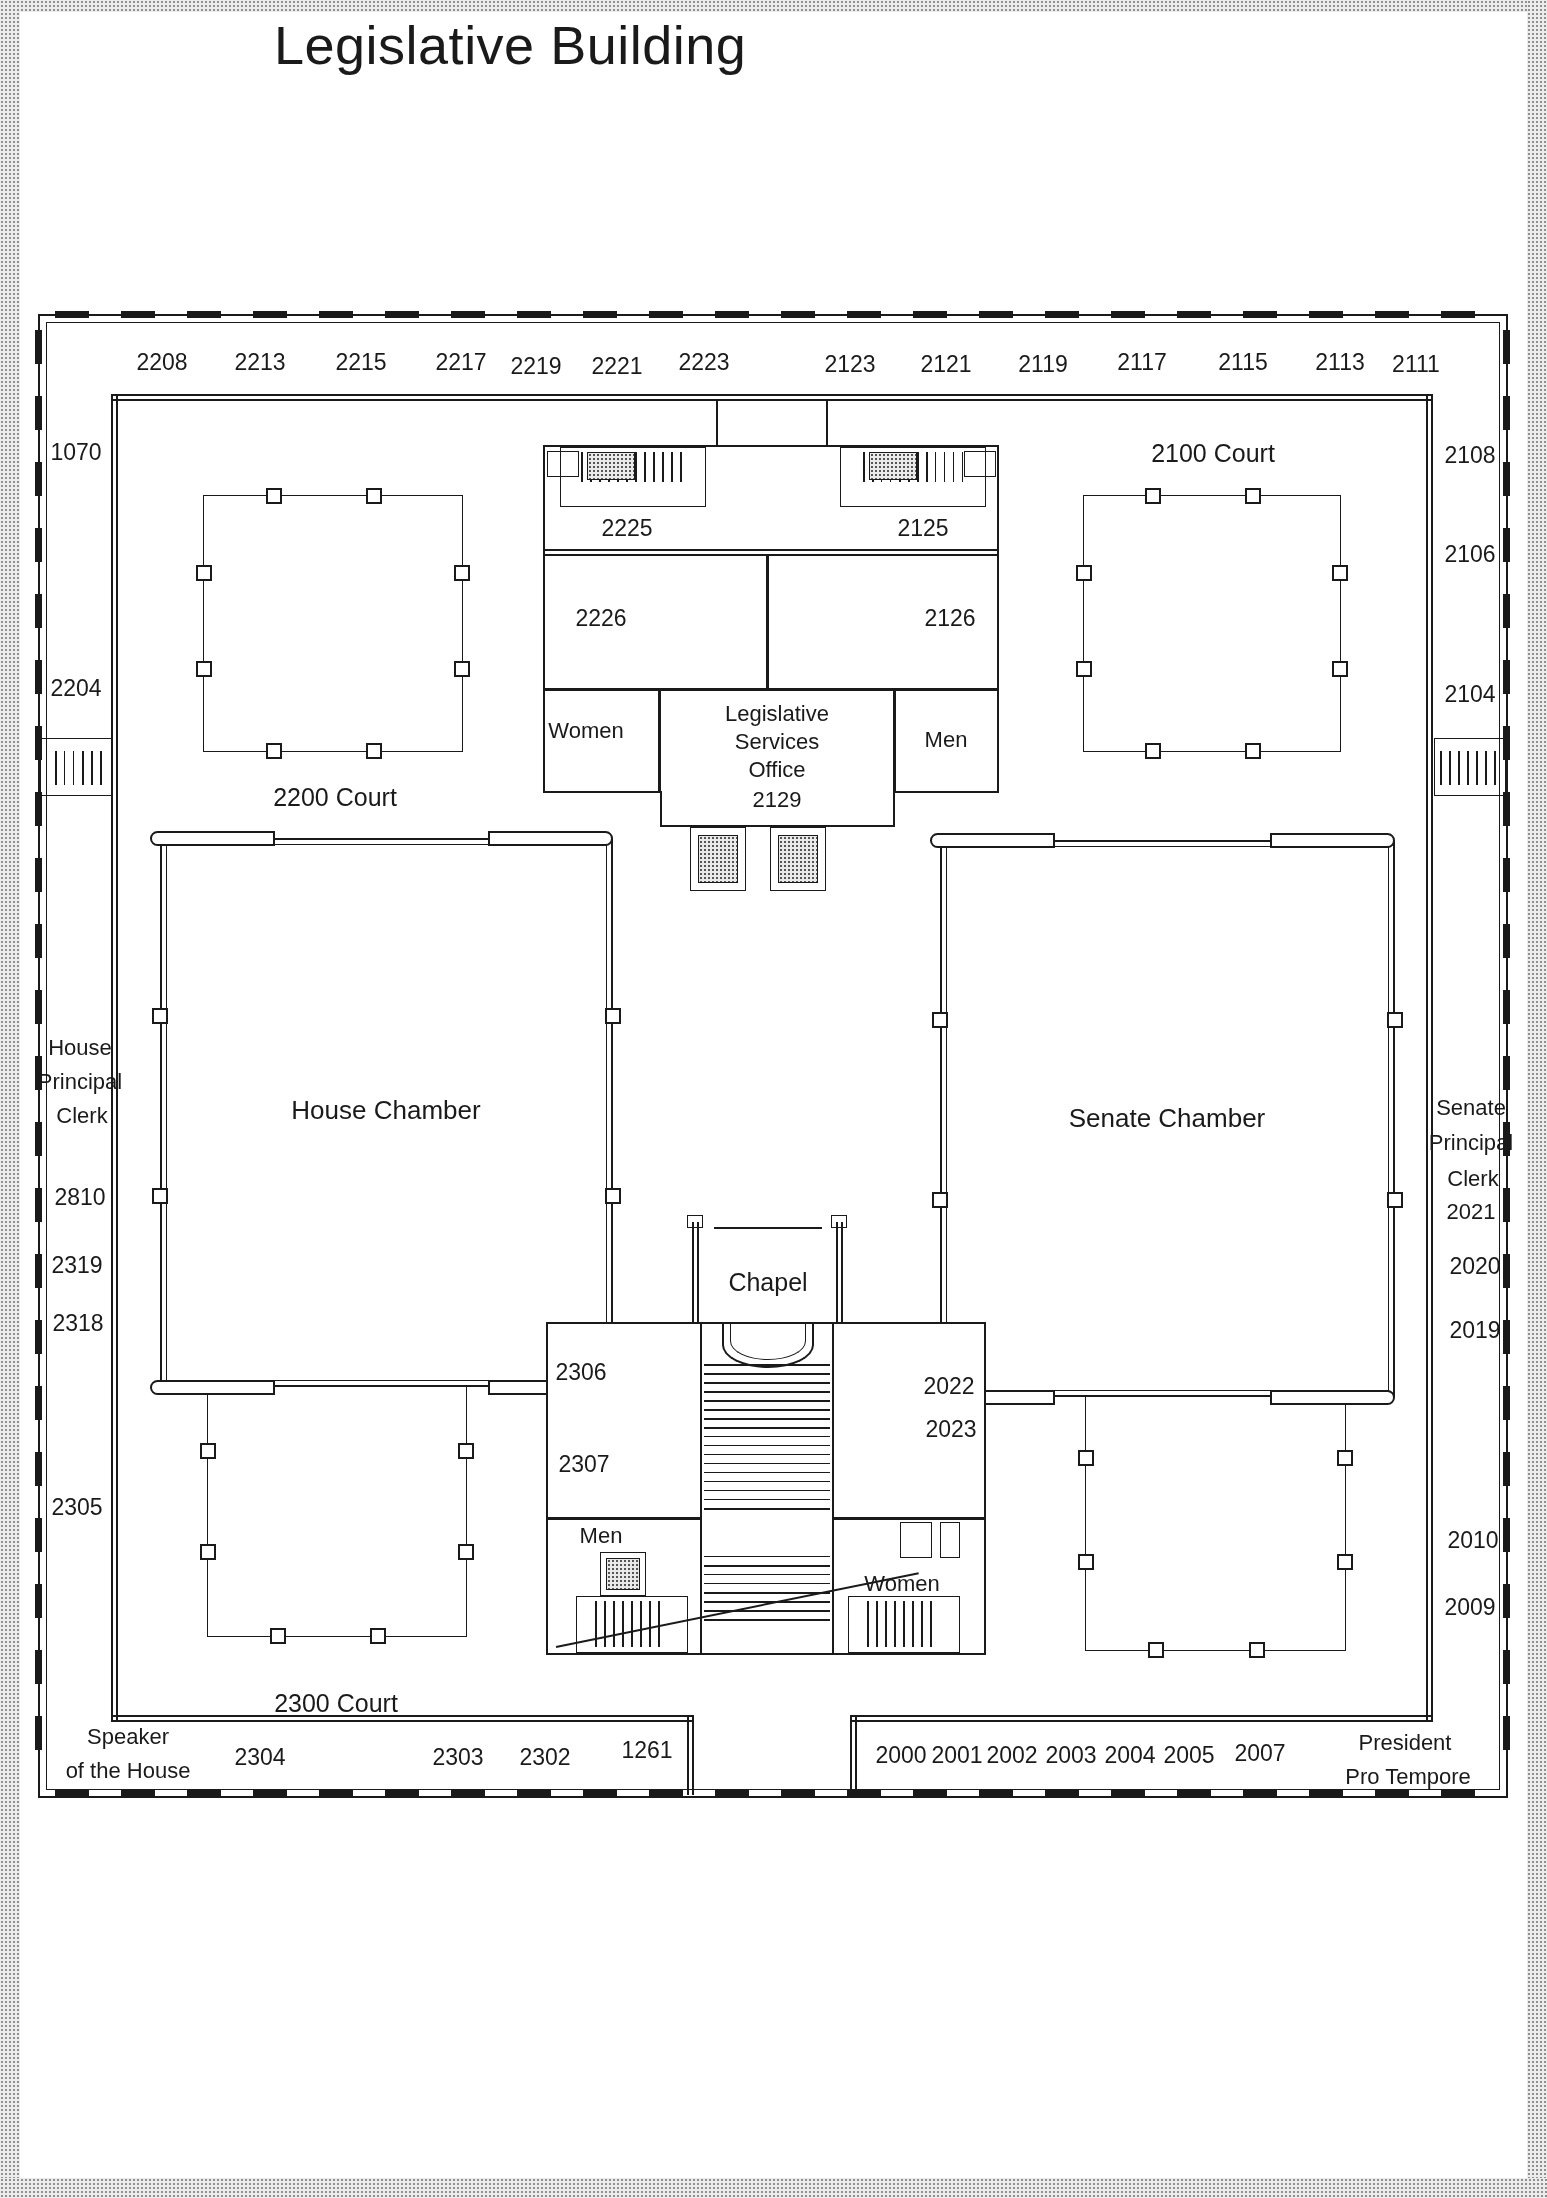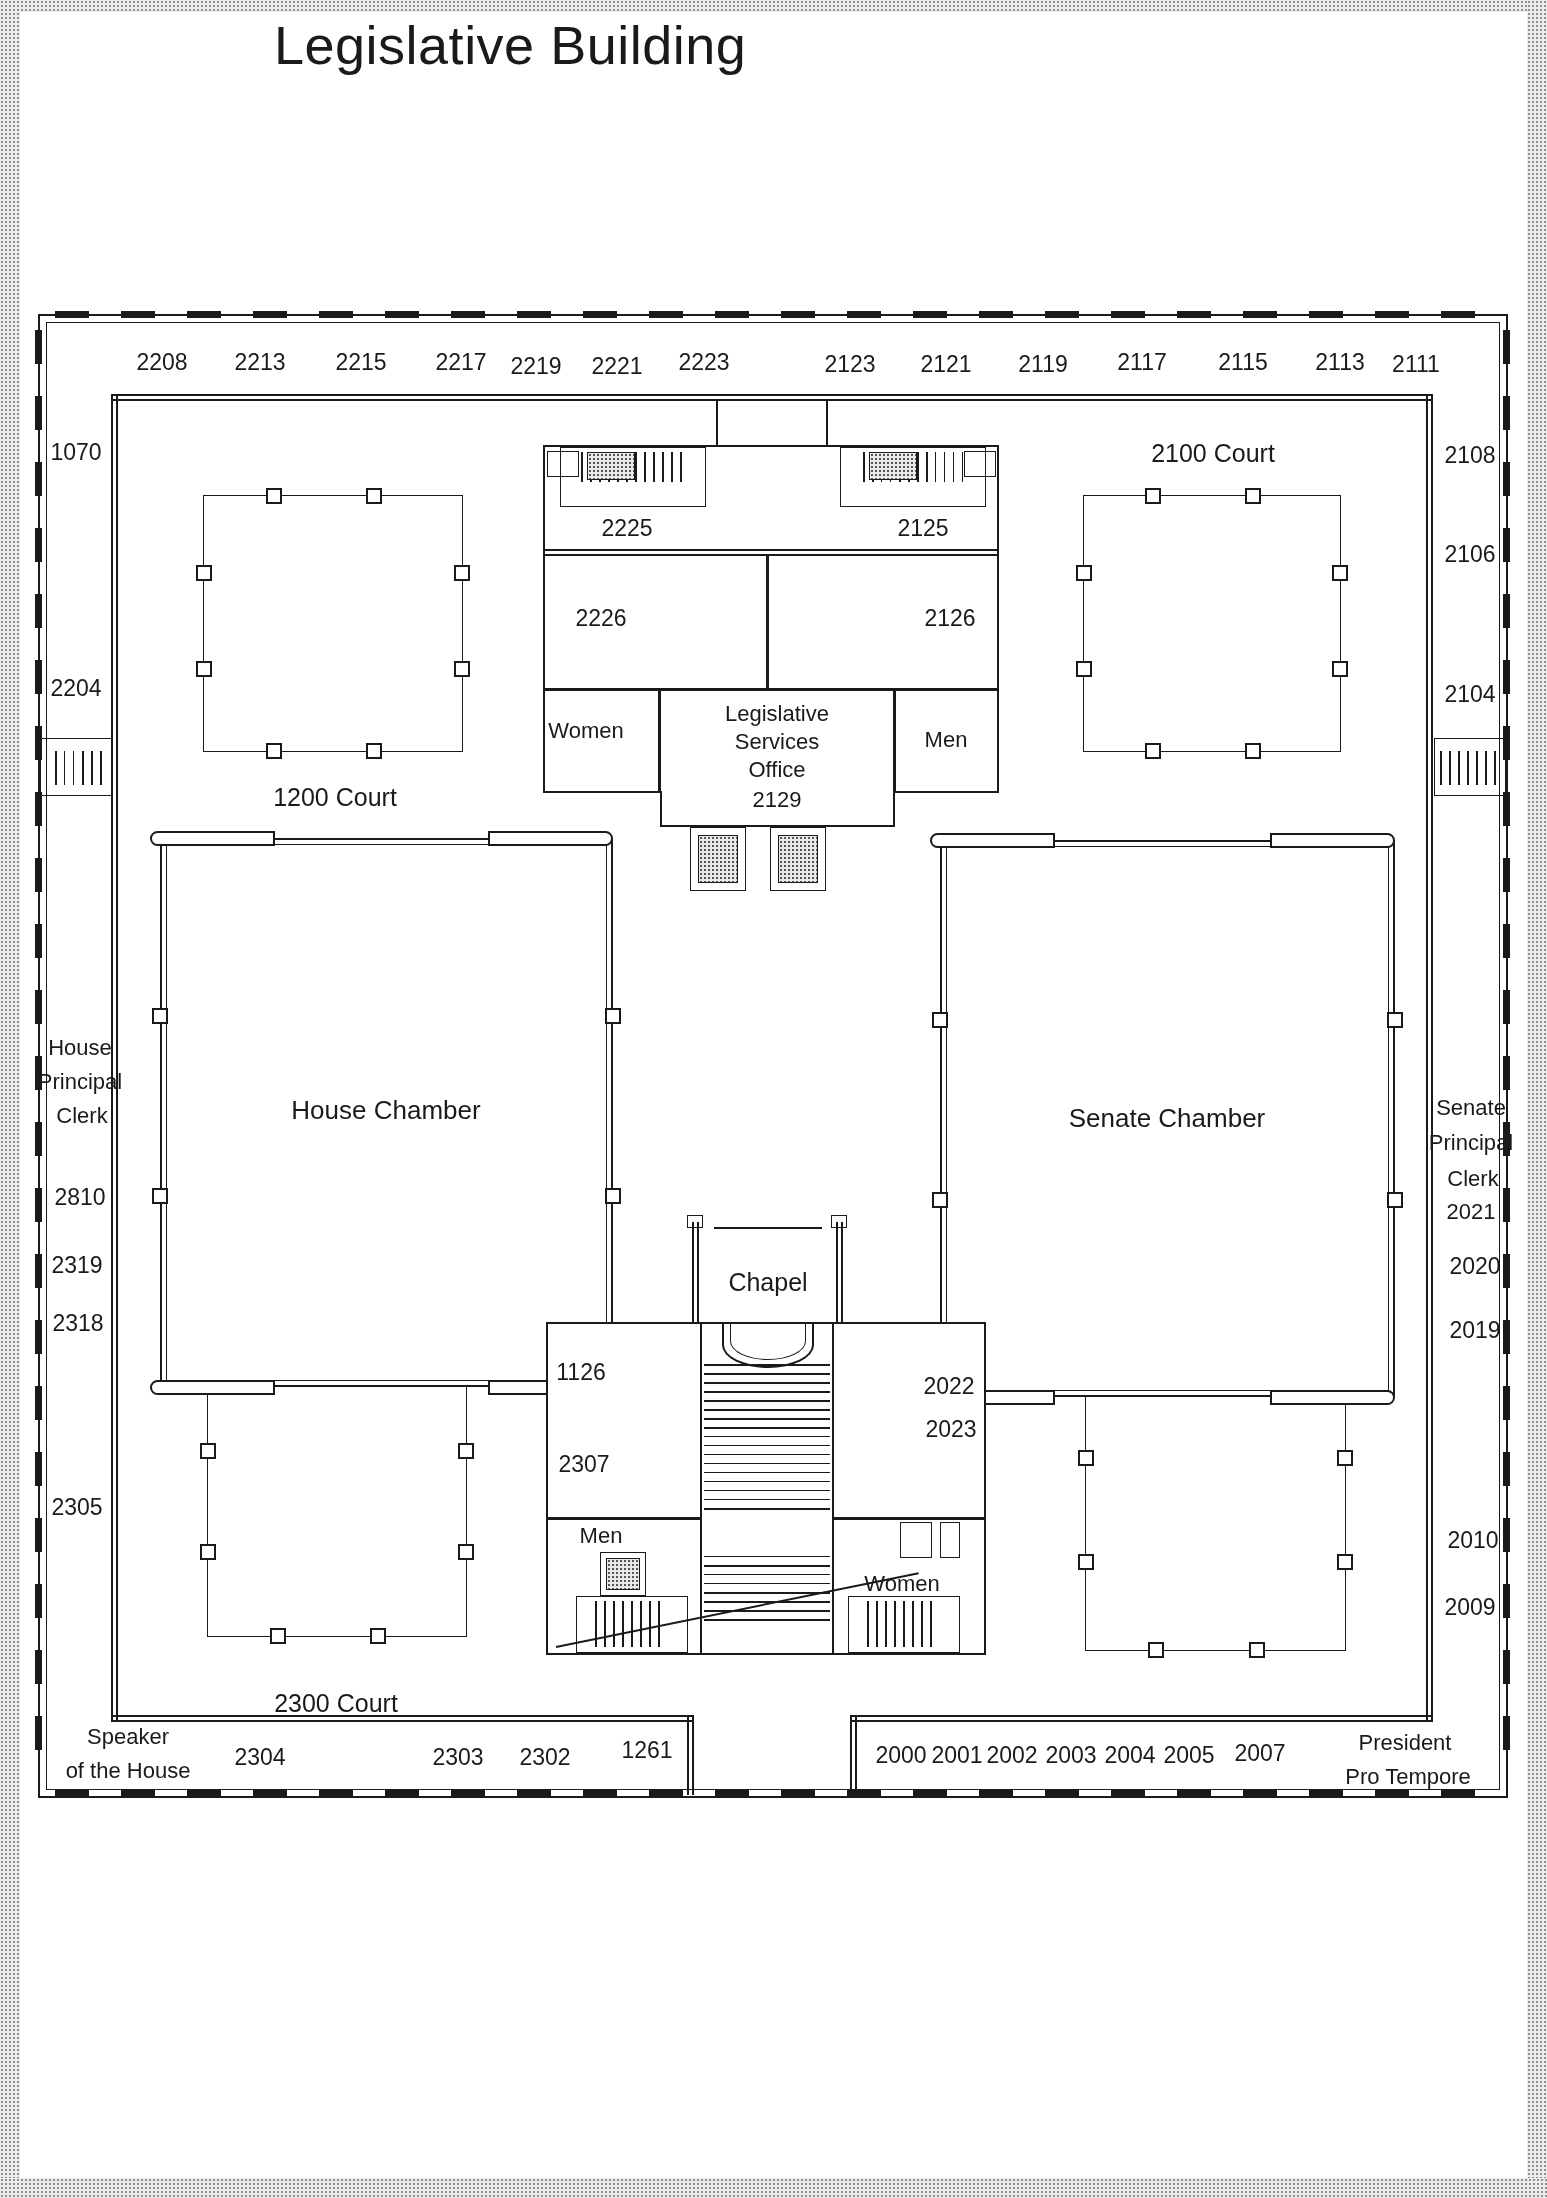--- a/index.html
+++ b/index.html
@@ -159,21 +159,21 @@
   <div class="box1" style="left:1085px;top:1375px;width:261px;height:276px">
       <div class="pillar" style="left: 27%; top: 0%;"></div>
       <div class="pillar" style="left: 66%; top: 0%;"></div>
       <div class="pillar" style="left: 27%; top: 100%;"></div>
       <div class="pillar" style="left: 66%; top: 100%;"></div>
       <div class="pillar" style="left: 0%; top: 30%;"></div>
       <div class="pillar" style="left: 0%; top: 68%;"></div>
       <div class="pillar" style="left: 100%; top: 30%;"></div>
       <div class="pillar" style="left: 100%; top: 68%;"></div>
     </div>
-  <span class="lbl s25" style="left:335px;top:797px">1200 Court</span>
+  <span class="lbl s25" style="left:335px;top:797px">2200 Court</span>
   <span class="lbl s25" style="left:1213px;top:453px">2100 Court</span>
   <span class="lbl s25" style="left:336px;top:1703px">2300 Court</span>
   <span class="lbl s25" style="left:1217px;top:1331px">2000 Court</span>
 
   <div class="box" style="left:543px;top:445px;width:456px;height:348px"></div>
   <div class="w" style="left:716px;top:399px;width:2px;height:48px"></div>
   <div class="w" style="left:826px;top:399px;width:2px;height:48px"></div>
   <div class="box1" style="left:560px;top:447px;width:146px;height:60px">
     <div class="treads-v" style="position:absolute;left:20px;top:4px;width:104px;height:30px"></div>
     <div class="hatch" style="position:absolute;left:26px;top:4px;width:48px;height:28px;border:1px solid #1a1a1a"></div>
@@ -252,21 +252,21 @@
   <div class="box1" style="left:940px;top:1522px;width:20px;height:36px"></div>
   <div class="box1" style="left:600px;top:1552px;width:46px;height:44px">
     <div class="hatch" style="position:absolute;left:5px;top:5px;width:34px;height:32px;border:1px solid #1a1a1a"></div>
   </div>
   <div class="box1" style="left:576px;top:1596px;width:112px;height:57px">
     <div class="treads-v" style="position:absolute;left:18px;top:4px;width:72px;height:46px"></div>
   </div>
   <div class="box1" style="left:848px;top:1596px;width:112px;height:57px">
     <div class="treads-v" style="position:absolute;left:18px;top:4px;width:72px;height:46px"></div>
   </div>
-  <span class="lbl" style="left:581px;top:1372px">1126</span>
+  <span class="lbl" style="left:581px;top:1372px">2306</span>
   <span class="lbl" style="left:584px;top:1464px">2307</span>
   <span class="lbl" style="left:949px;top:1386px">2022</span>
   <span class="lbl" style="left:951px;top:1429px">2023</span>
   <span class="lbl s22" style="left:601px;top:1536px">Men</span>
   <span class="lbl s22" style="left:902px;top:1584px">Women</span>
 
   <div class="box1" style="left:40px;top:738px;width:72px;height:58px">
     <div class="treads-v" style="position:absolute;left:5px;top:12px;width:60px;height:34px"></div>
   </div>
   <div class="box1" style="left:1434px;top:738px;width:72px;height:58px">

